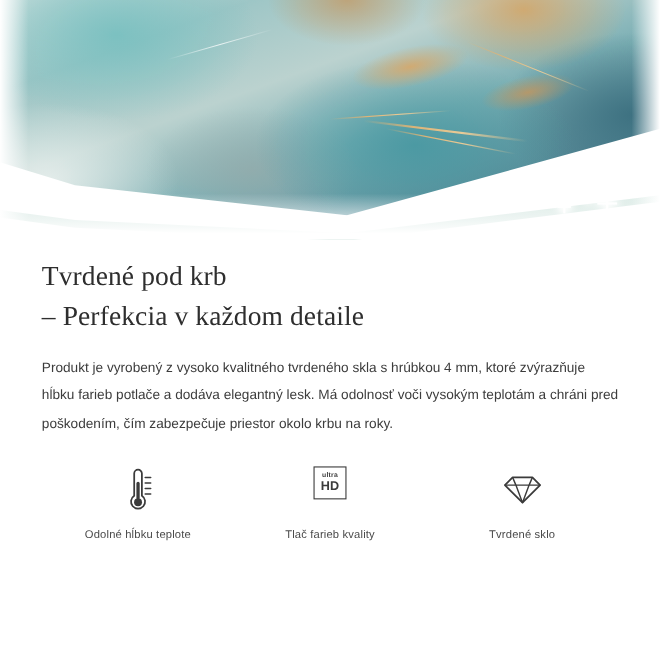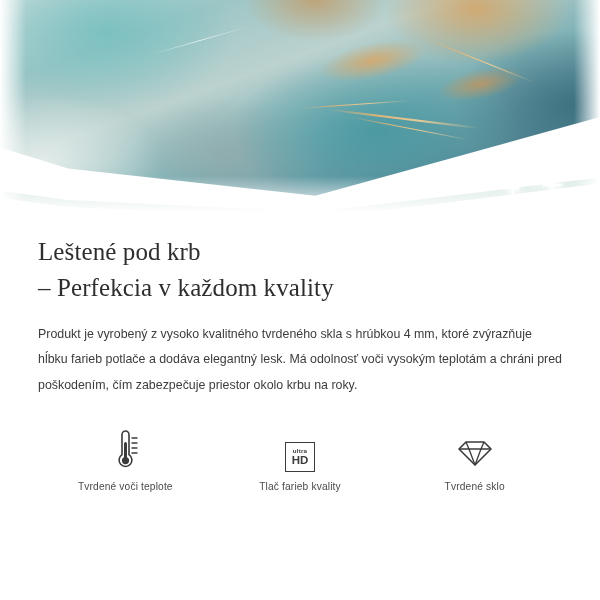--- a/index.html
+++ b/index.html
@@ -152,21 +152,21 @@
   .feature {
     display: flex;
     flex-direction: column;
     align-items: center;
     justify-content: flex-start;
   }
 
   .feature-icon {
     height: 48px;
     display: flex;
-    align-items: flex-end;
+    align-items: flex-start;
     justify-content: center;
   }
 
   .feature-label {
     margin-top: 9px;
     font-size: 10.2px;
     color: #4a4a4a;
     text-align: center;
     letter-spacing: 0.15px;
   }
@@ -202,38 +202,38 @@
     <div class="sparkle sp2"></div>
     <div class="sparkle sp3"></div>
     <div class="hero-fade-left"></div>
     <div class="hero-fade-right"></div>
     <div class="hero-fade-bottom"></div>
   </div>
 
   <div class="content">
 
     <h1 class="headline">
-      <span class="headline-line">Leštené pod krb</span>
-      <span class="headline-line">– Perfekcia v každom kvality</span>
+      <span class="headline-line">Tvrdené pod krb</span>
+      <span class="headline-line">– Perfekcia v každom detaile</span>
     </h1>
 
     <p class="body-text">Produkt je vyrobený z vysoko kvalitného tvrdeného skla s hrúbkou 4 mm, ktoré zvýrazňuje hĺbku farieb potlače a dodáva elegantný lesk. Má odolnosť voči vysokým teplotám a chráni pred poškodením, čím zabezpečuje priestor okolo krbu na roky.</p>
 
     <div class="features">
 
       <div class="feature">
         <div class="feature-icon">
           <svg width="40" height="44" viewBox="0 0 40 44" fill="none" xmlns="http://www.w3.org/2000/svg">
             <path d="M17 6.5a3.5 3.5 0 0 1 7 0v20.2a6.4 6.4 0 1 1-7 0V6.5Z" stroke="#3b3b3b" stroke-width="1.6"></path>
             <circle cx="20.5" cy="32.6" r="3.6" fill="#3b3b3b"></circle>
             <rect x="19" y="14" width="3" height="16" rx="1.5" fill="#3b3b3b"></rect>
             <path d="M27 10h5M27 15h5M27 20h5M27 25h5" stroke="#3b3b3b" stroke-width="1.4" stroke-linecap="round"></path>
           </svg>
         </div>
-        <div class="feature-label">Tvrdené voči teplote</div>
+        <div class="feature-label">Odolné hĺbku teplote</div>
       </div>
 
       <div class="feature">
         <div class="feature-icon">
           <div class="ultrahd-box">
             <span class="ultrahd-top">ultra</span>
             <span class="ultrahd-bot">HD</span>
           </div>
         </div>
         <div class="feature-label">Tlač farieb kvality</div>

